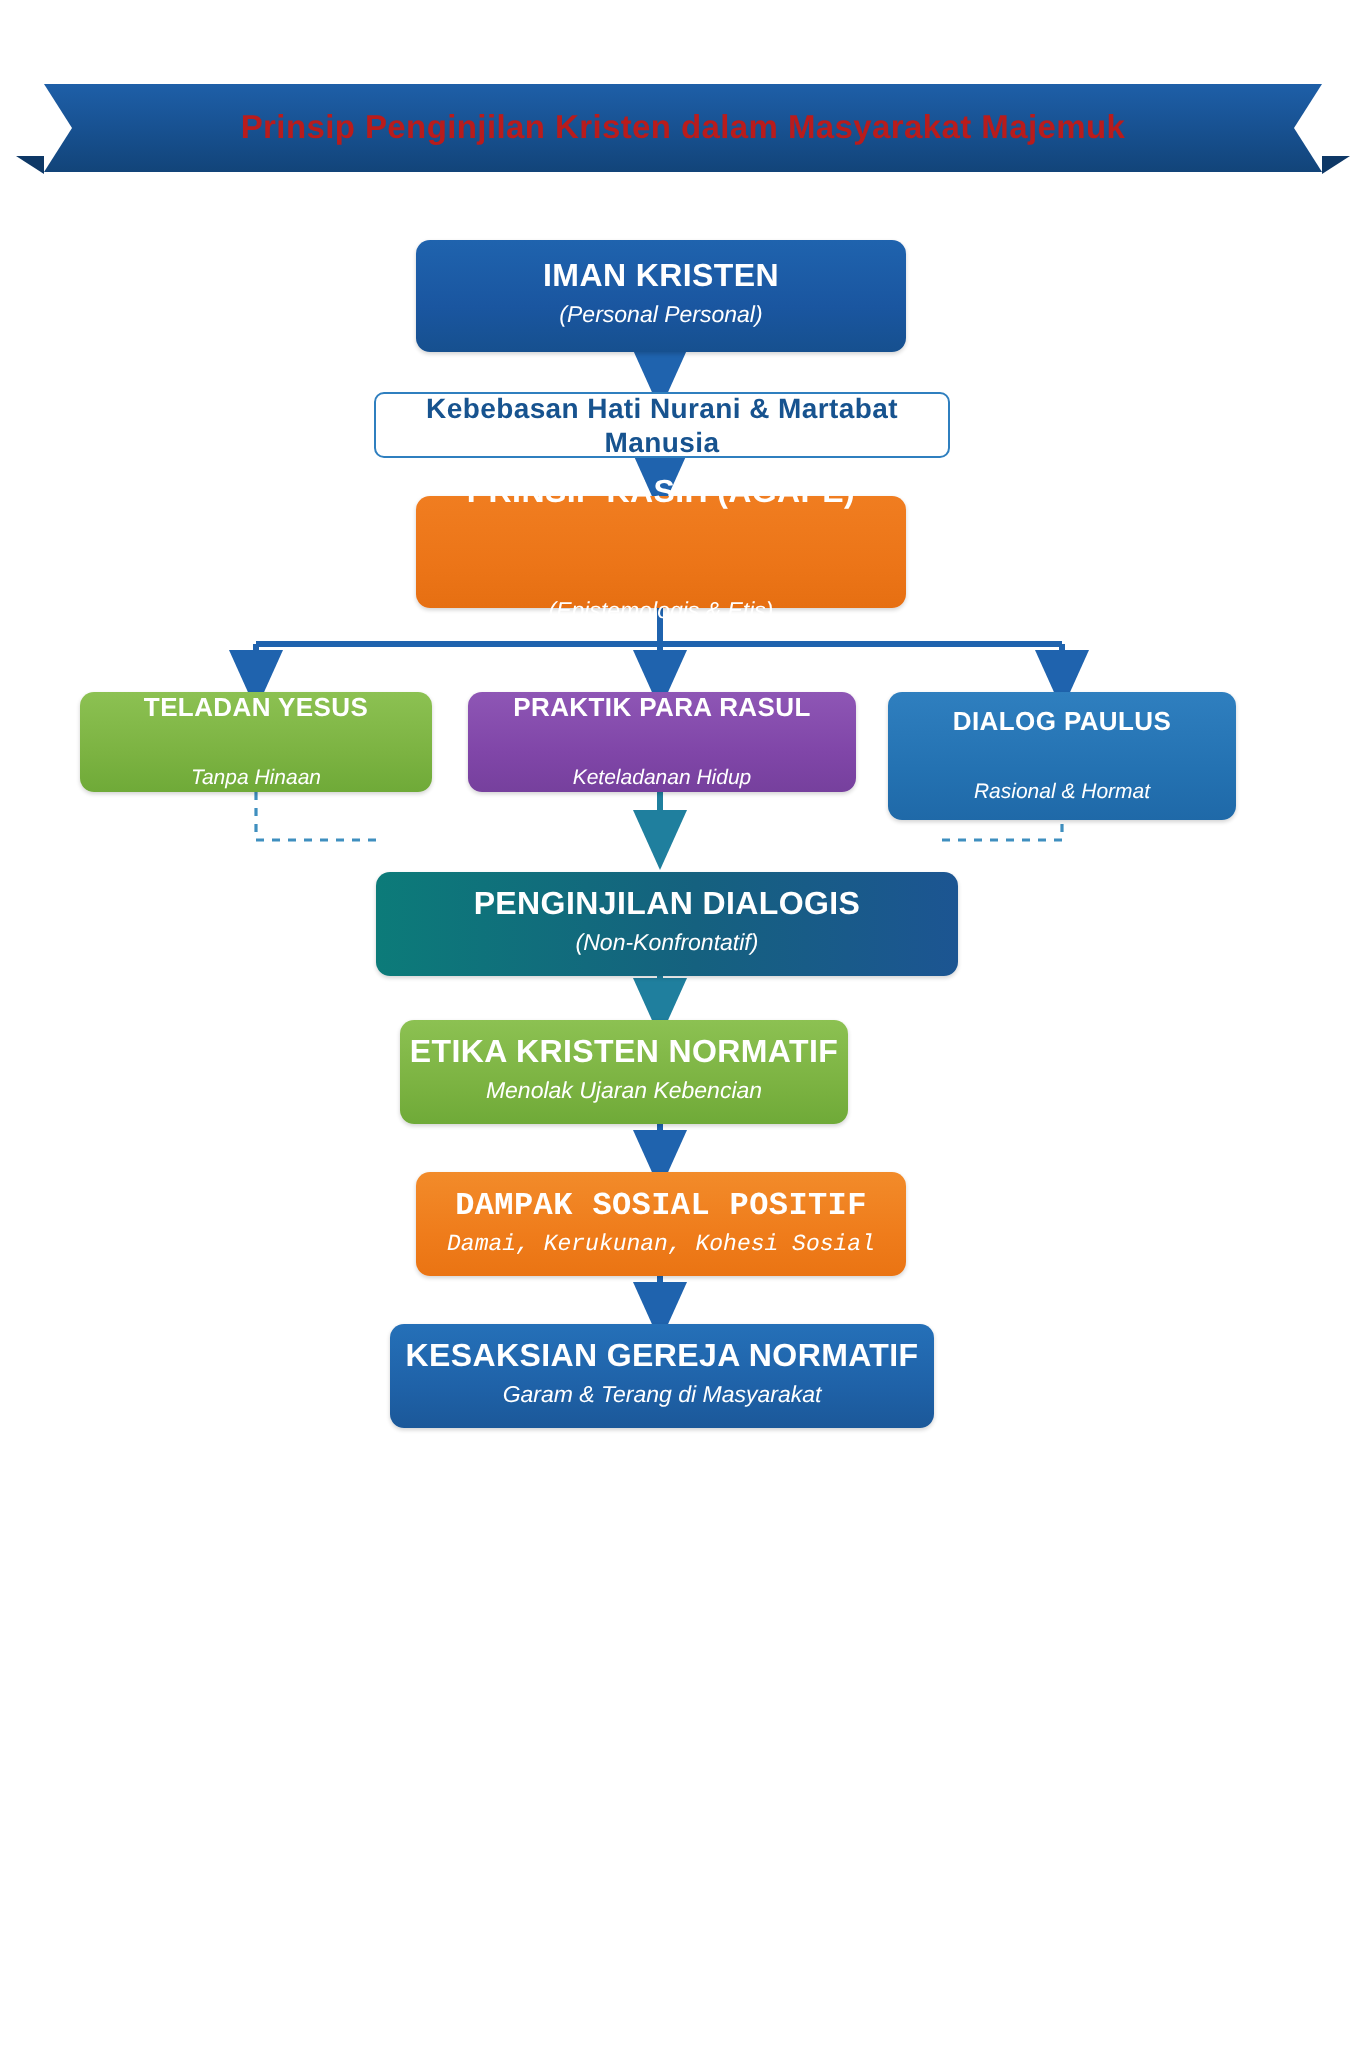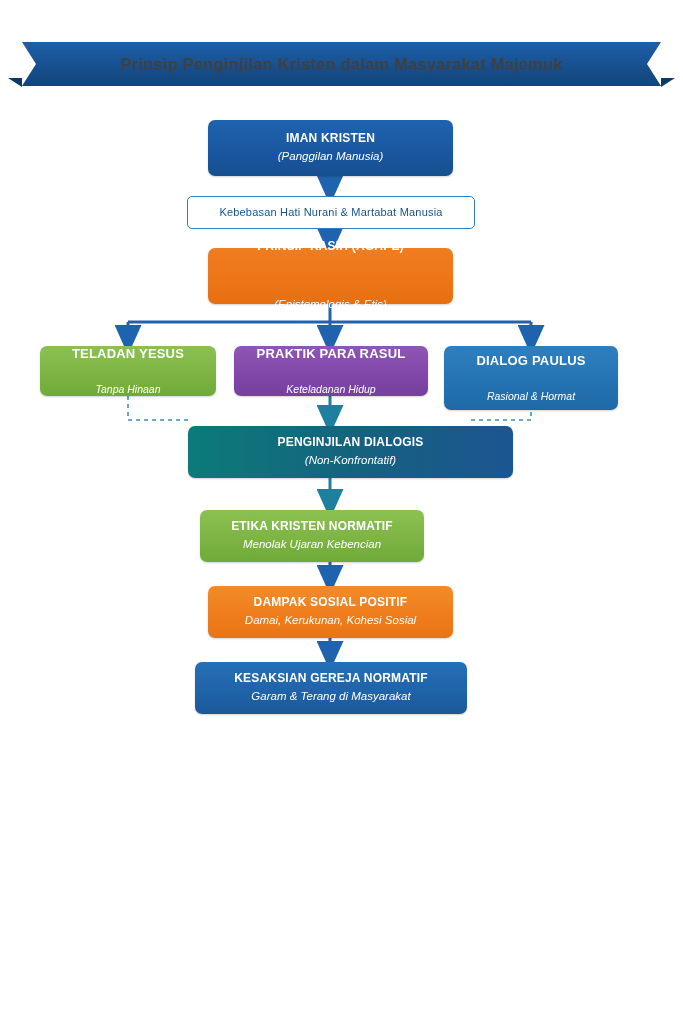--- a/index.html
+++ b/index.html
@@ -76,42 +76,42 @@
     border-right: 14px solid transparent;
   }
   .banner-title {
     position: absolute;
     left: 36px;
     top: 0;
     width: 611px;
     height: 44px;
     line-height: 44px;
     text-align: center;
-    color: #404040;
+    color: #b91c1c;
     font-size: 16.5px;
     font-weight: bold;
     letter-spacing: 0.2px;
     white-space: nowrap;
   }
 
   
   .node {
     position: absolute;
     box-sizing: border-box;
     border-radius: 7px;
     text-align: center;
     color: #ffffff;
     display: flex;
     flex-direction: column;
     align-items: center;
     justify-content: center;
     box-shadow: 0 1px 2px rgba(0,0,0,0.18);
   }
   .node .t1 {
-    font-size: 12px;
+    font-size: 16px;
     font-weight: bold;
     line-height: 1.15;
     letter-spacing: 0.2px;
   }
   .node .t2 {
     font-size: 11.5px;
     font-style: italic;
     line-height: 1.2;
     margin-top: 4px;
   }
@@ -123,21 +123,21 @@
     background: linear-gradient(180deg, #1f63ae 0%, #1a56a0 60%, #16508f 100%);
   }
   .n-kebebasan {
     left: 187px; top: 196px; width: 288px; height: 33px;
     background: #ffffff;
     border: 1.5px solid #2f7fbf;
     color: #16508f;
     border-radius: 5px;
     box-shadow: none;
   }
-  .n-kebebasan .t1 { font-size: 11px; font-weight: normal; color: #17538f; }
+  .n-kebebasan .t1 { font-size: 14px; font-weight: bold; color: #17538f; }
 
   .n-agape {
     left: 208px; top: 248px; width: 245px; height: 56px;
     background: linear-gradient(180deg, #f07d20 0%, #ec7518 60%, #e66f12 100%);
     gap: 40px;
   }
 
   .n-teladan {
     left: 40px; top: 346px; width: 176px; height: 50px;
     background: linear-gradient(180deg, #8cc152 0%, #7cb342 60%, #6faa38 100%);
@@ -145,33 +145,34 @@
   .n-praktik {
     left: 234px; top: 346px; width: 194px; height: 50px;
     background: linear-gradient(180deg, #8e56b5 0%, #8046a8 60%, #76409d 100%);
   }
   .n-dialog {
     left: 444px; top: 346px; width: 174px; height: 64px;
     background: linear-gradient(180deg, #2f7fbf 0%, #2472b2 60%, #1f69a8 100%);
   }
 
   .n-dialogis {
-    left: 188px; top: 426px; width: 325px; height: 52px;
+    left: 188px; top: 436px; width: 291px; height: 52px;
     background: linear-gradient(90deg, #0c7b79 0%, #15617f 55%, #1c5592 100%);
     justify-content: center;
   }
 
   .n-etika {
     left: 200px; top: 510px; width: 224px; height: 52px;
     background: linear-gradient(180deg, #8cc152 0%, #7cb342 60%, #6faa38 100%);
     text-align: center;
   }
   .n-dampak {
     left: 208px; top: 586px; width: 245px; height: 52px;
     background: linear-gradient(180deg, #f28b2a 0%, #ef7c1b 60%, #ea7413 100%);
+    font-family: Liberation Mono, monospace;
   }
   .n-kesaksian {
     left: 195px; top: 662px; width: 272px; height: 52px;
     background: linear-gradient(180deg, #2570b8 0%, #1f62a8 60%, #1b5899 100%);
   }
 
   
   .wires {
     position: absolute;
     left: 0; top: 0;
@@ -218,21 +219,21 @@
 
     <line x1="330" y1="478" x2="330" y2="504" stroke="#1f7f9e" stroke-width="3" marker-end="url(#arrowTeal)"></line>
 
     <line x1="330" y1="562" x2="330" y2="580" stroke="#1f63ae" stroke-width="3" marker-end="url(#arrowBlue)"></line>
 
     <line x1="330" y1="638" x2="330" y2="656" stroke="#1f63ae" stroke-width="3" marker-end="url(#arrowBlue)"></line>
   </svg>
 
   <div class="node n-iman">
     <div class="t1">IMAN KRISTEN</div>
-    <div class="t2">(Panggilan Manusia)</div>
+    <div class="t2">(Personal Personal)</div>
   </div>
 
   <div class="node n-kebebasan">
     <div class="t1">Kebebasan Hati Nurani &amp; Martabat Manusia</div>
   </div>
 
   <div class="node n-agape">
     <div class="t1">PRINSIP KASIH (AGAPE)</div>
     <div class="t2">(Epistemologis &amp; Etis)</div>
   </div>

